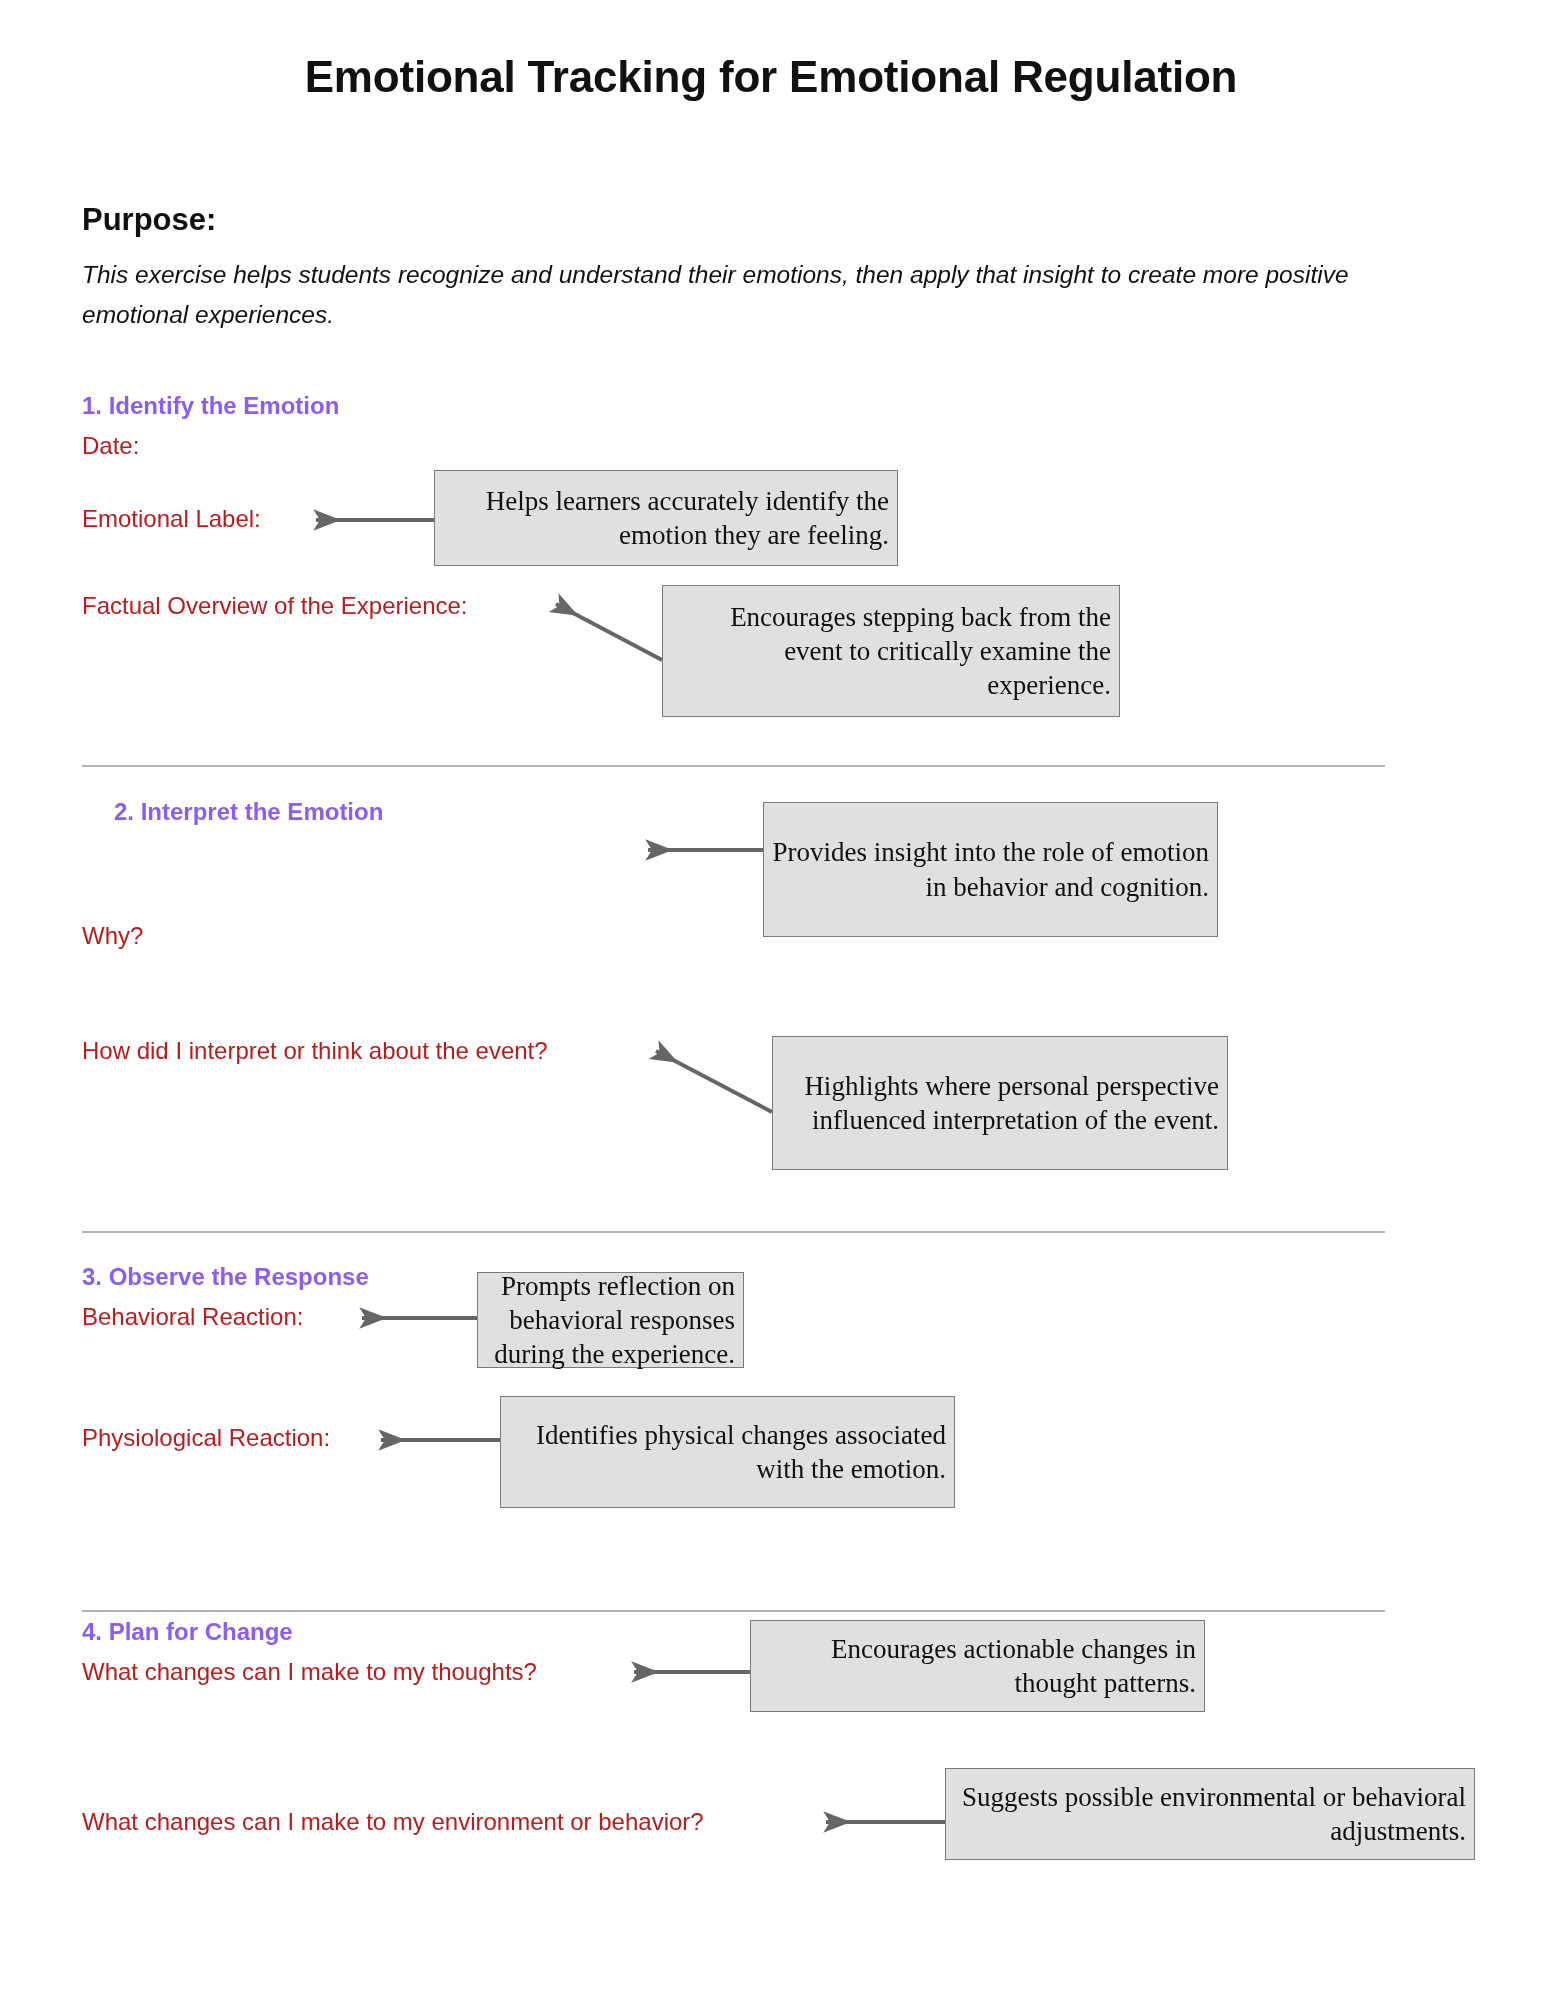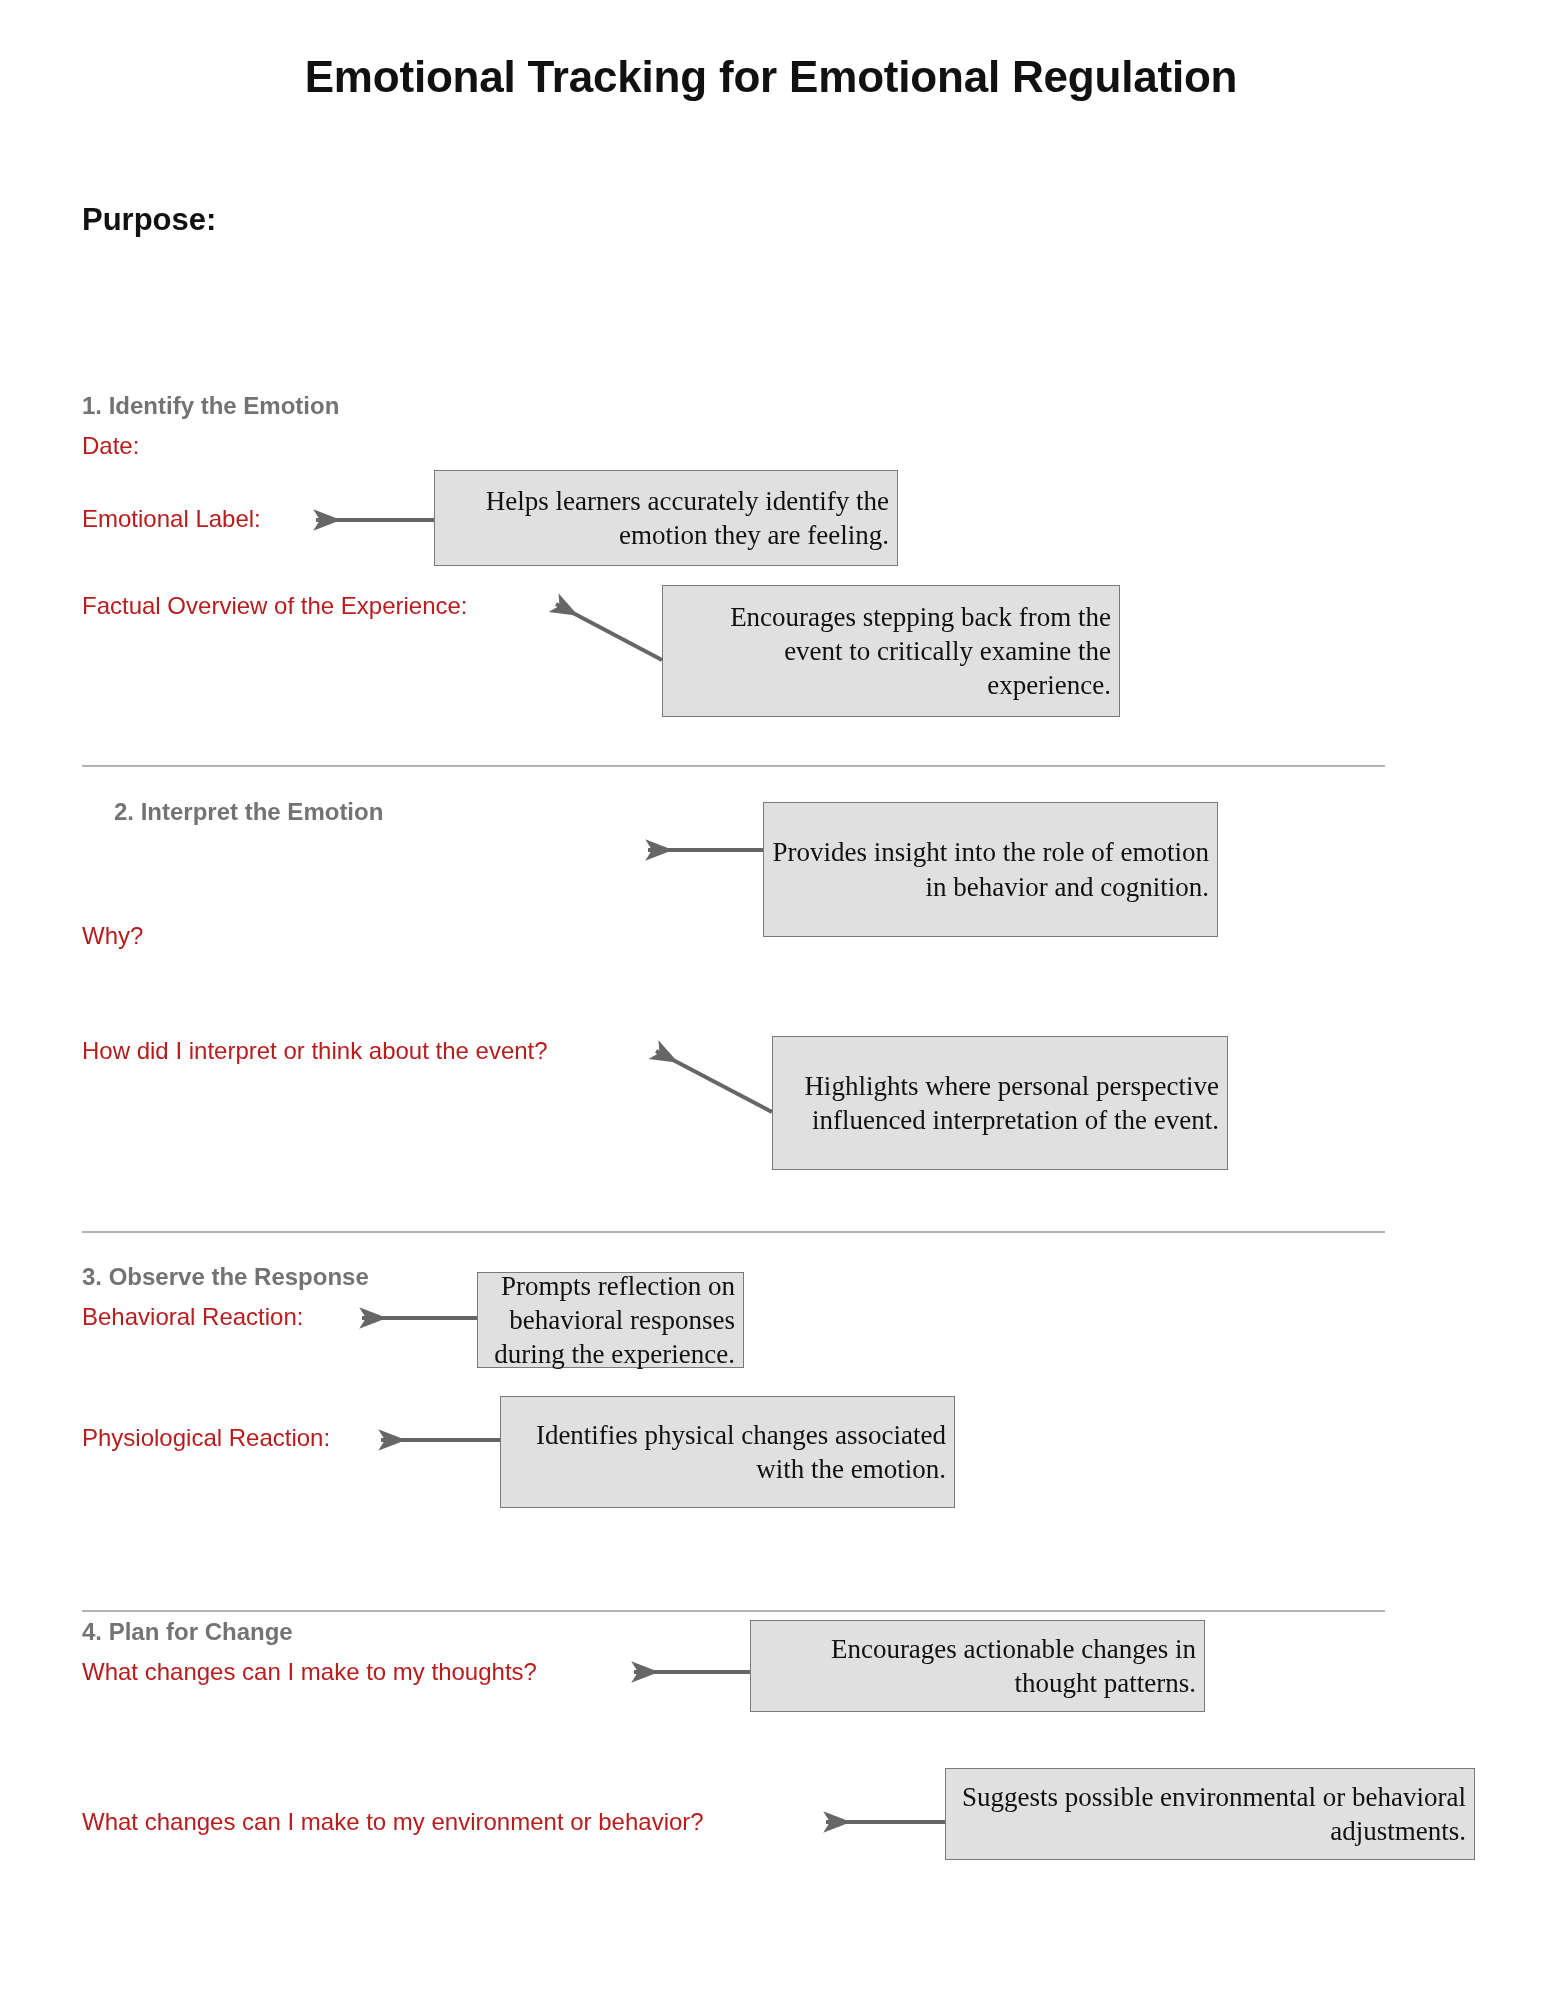--- a/index.html
+++ b/index.html
@@ -58,21 +58,21 @@
     line-height: 1.62;
     color: #111111;
   }
 
   
   .sec-heading {
     position: absolute;
     left: 82px;
     font-size: 24px;
     font-weight: bold;
-    color: #737373;
+    color: #8b5cf6;
     white-space: nowrap;
   }
   .prompt {
     position: absolute;
     left: 82px;
     font-size: 24px;
     color: #b91c1c;
     white-space: nowrap;
   }
 
@@ -113,20 +113,21 @@
   }
 </style>
 </head>
 <body>
 
 <div id="page">
 
   <div class="doc-title">Emotional Tracking for Emotional Regulation</div>
 
   <div class="purpose-heading">Purpose:</div>
+  <div class="purpose-body">This exercise helps students recognize and understand their emotions, then apply that insight to create more positive emotional experiences.</div>
 
   <div class="sec-heading" style="top:392px;">1. Identify the Emotion</div>
   <div class="prompt" style="top:432px;">Date:</div>
   <div class="prompt" style="top:505px;">Emotional Label:</div>
   <div class="prompt" style="top:592px;">Factual Overview of the Experience:</div>
 
   <div class="callout" style="left:434px; top:470px; width:464px; height:96px;">
     <span>Helps learners accurately identify the emotion they are feeling.</span>
   </div>
 

